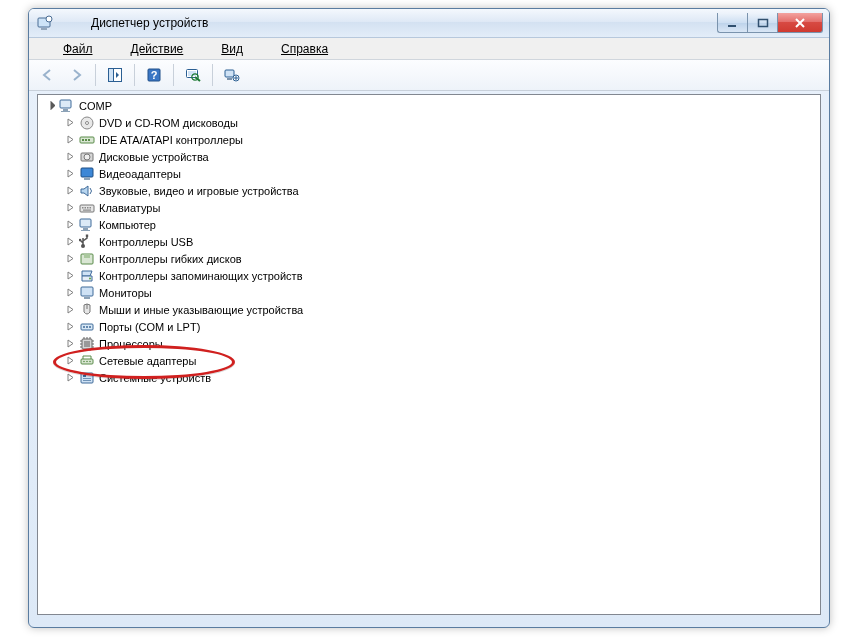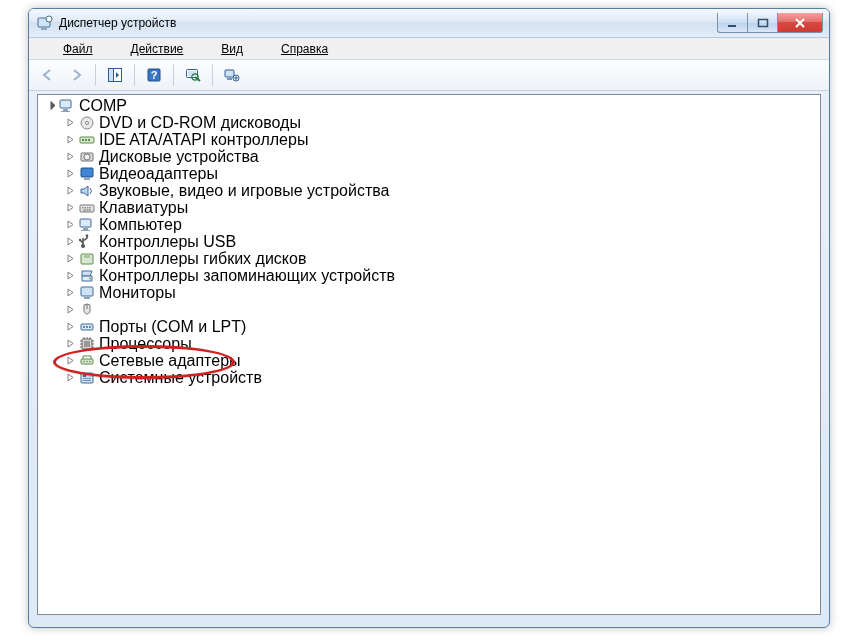--- a/index.html
+++ b/index.html
@@ -26,20 +26,21 @@
     overflow: hidden;
   }
   
   .titlebar {
     height: 28px;
     display: flex;
     align-items: center;
     padding: 0 2px 0 8px;
     background: linear-gradient(to bottom, #f4f8fd 0%, #dfe9f6 45%, #d3e1f1 46%, #e3edf9 100%);
     border-bottom: 1px solid #b7c8dc;
+    gap: 32px;
   }
   .titlebar .app-icon {
     width: 16px;
     height: 16px;
     margin-right: 6px;
     flex: 0 0 auto;
   }
   .titlebar .title {
     flex: 1 1 auto;
     font-size: 12px;
@@ -153,21 +154,21 @@
   .node .node-icon {
     width: 16px;
     height: 16px;
     margin-right: 4px;
     flex: 0 0 auto;
     display: flex;
     align-items: center;
     justify-content: center;
   }
   .node .label {
-    font-size: 16px;
+    font-size: 11px;
   }
   .root { padding-left: 2px; }
   .child { padding-left: 22px; text-align: center; }
 
   .expander svg { width: 9px; height: 9px; }
   .node-icon svg { width: 16px; height: 16px; }
 
   
   .highlight-oval {
     position: absolute;
@@ -425,20 +426,21 @@
           <span class="expander">
             <svg viewBox="0 0 9 9">
               <use href="#exp-closed"></use>
             </svg>
           </span>
           <span class="node-icon">
             <svg viewBox="0 0 16 16">
               <use href="#i-mouse"></use>
             </svg>
           </span>
+          <span class="label">Мыши и иные указывающие устройства</span>
         </div>
         <div class="node child">
           <span class="expander">
             <svg viewBox="0 0 9 9">
               <use href="#exp-closed"></use>
             </svg>
           </span>
           <span class="node-icon">
             <svg viewBox="0 0 16 16">
               <use href="#i-ports"></use>

